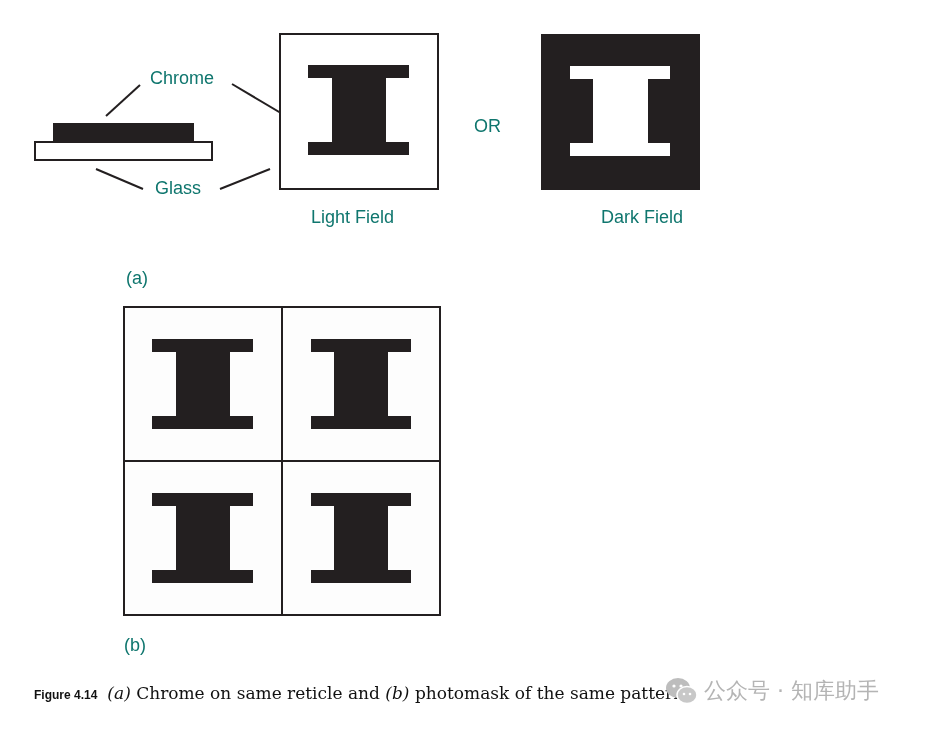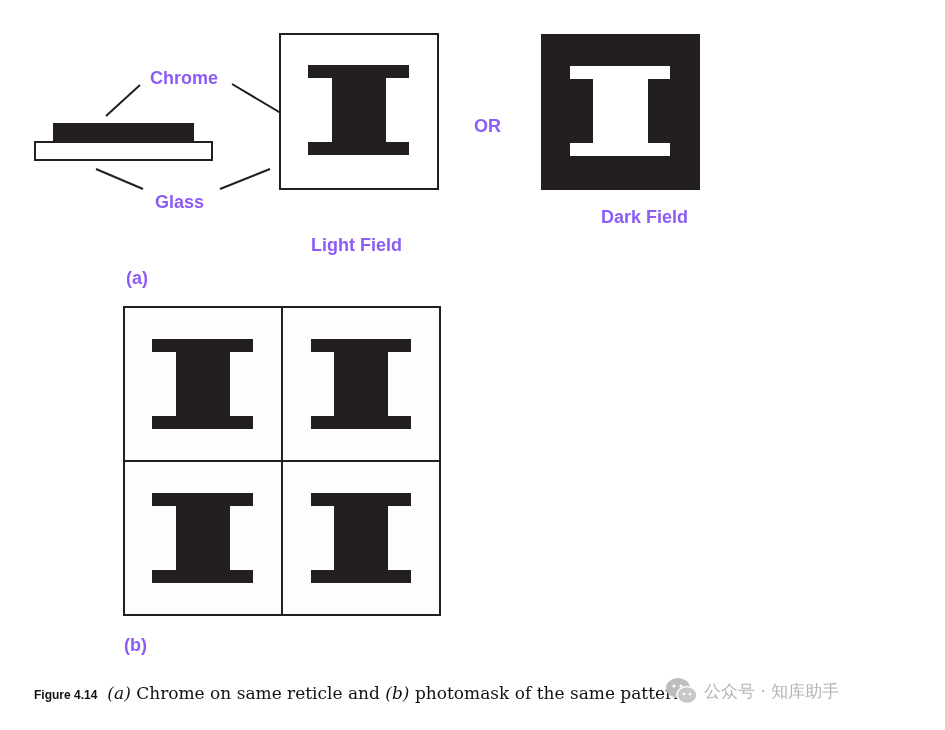--- a/index.html
+++ b/index.html
@@ -1,22 +1,22 @@
 <!DOCTYPE html>
 <html><head>
   <meta charset="utf-8">
   <style>
     html, body { margin: 0; padding: 0; background: #ffffff; }
     body { width: 945px; height: 730px; position: relative; overflow: hidden; }
     .figure { position: absolute; left: 0; top: 0; width: 945px; height: 660px; }
-    .lbl { position: absolute; font-family: "Liberation Sans", sans-serif; font-size: 18px; color: #8b5cf6; white-space: nowrap; font-weight: bold; }
+    .lbl { position: absolute; font-family: "Liberation Sans", sans-serif; font-size: 18px; color: #0f766e; white-space: nowrap; }
     .caption { position: absolute; left: 34px; top: 683px; width: 700px; font-family: "DejaVu Serif", serif; font-size: 17px; line-height: 21px; color: #111; }
     .caption .fig-num { font-family: "Liberation Sans", sans-serif; font-weight: bold; font-size: 12px; margin-right: 10px; }
     .caption i { font-style: italic; }
-    .watermark { position: absolute; left: 664px; top: 676px; font-family: "DejaVu Sans", sans-serif; font-size: 17px; color: #b4b4b4; white-space: nowrap; display: flex; align-items: center; }
+    .watermark { position: absolute; left: 664px; top: 676px; font-family: "DejaVu Sans", sans-serif; font-size: 22px; color: #b4b4b4; white-space: nowrap; display: flex; align-items: center; }
     .wm-icon { width: 36px; height: 30px; position: relative; margin-right: 4px; }
   </style>
 </head>
 <body>
 
 <div class="figure">
   <svg width="945" height="660" viewBox="0 0 945 660" xmlns="http://www.w3.org/2000/svg">
 
     <rect x="35" y="142" width="177" height="18" fill="#ffffff" stroke="#231f20" stroke-width="2"></rect>
 
@@ -42,23 +42,23 @@
       <line x1="282" y1="307" x2="282" y2="615" stroke="#231f20" stroke-width="2"></line>
       <line x1="124" y1="461" x2="440" y2="461" stroke="#231f20" stroke-width="2"></line>
       <path d="M152 339 H253 V352 H230 V416 H253 V429 H152 V416 H176 V352 H152 Z" fill="#231f20"></path>
       <path d="M311 339 H411 V352 H388 V416 H411 V429 H311 V416 H334 V352 H311 Z" fill="#231f20"></path>
       <path d="M152 493 H253 V506 H230 V570 H253 V583 H152 V570 H176 V506 H152 Z" fill="#231f20"></path>
       <path d="M311 493 H411 V506 H388 V570 H411 V583 H311 V570 H334 V506 H311 Z" fill="#231f20"></path>
     </g>
   </svg>
 
   <span class="lbl" style="left:150px; top:68px;">Chrome</span>
-  <span class="lbl" style="left:155px; top:178px;margin-top:14px;">Glass</span>
+  <span class="lbl" style="left:155px; top:178px;">Glass</span>
   <span class="lbl" style="left:474px; top:116px;">OR</span>
-  <span class="lbl" style="left:311px; top:207px;margin-top:28px;">Light Field</span>
+  <span class="lbl" style="left:311px; top:207px;">Light Field</span>
   <span class="lbl" style="left:601px; top:207px;">Dark Field</span>
   <span class="lbl" style="left:126px; top:268px;">(a)</span>
   <span class="lbl" style="left:124px; top:635px;">(b)</span>
 </div>
 
 <div class="caption">
   <span class="fig-num">Figure 4.14</span><i>(a)</i><span> Chrome on same reticle and </span><i>(b)</i><span> photomask of the same pattern.</span>
 </div>
 
 <div class="watermark">

